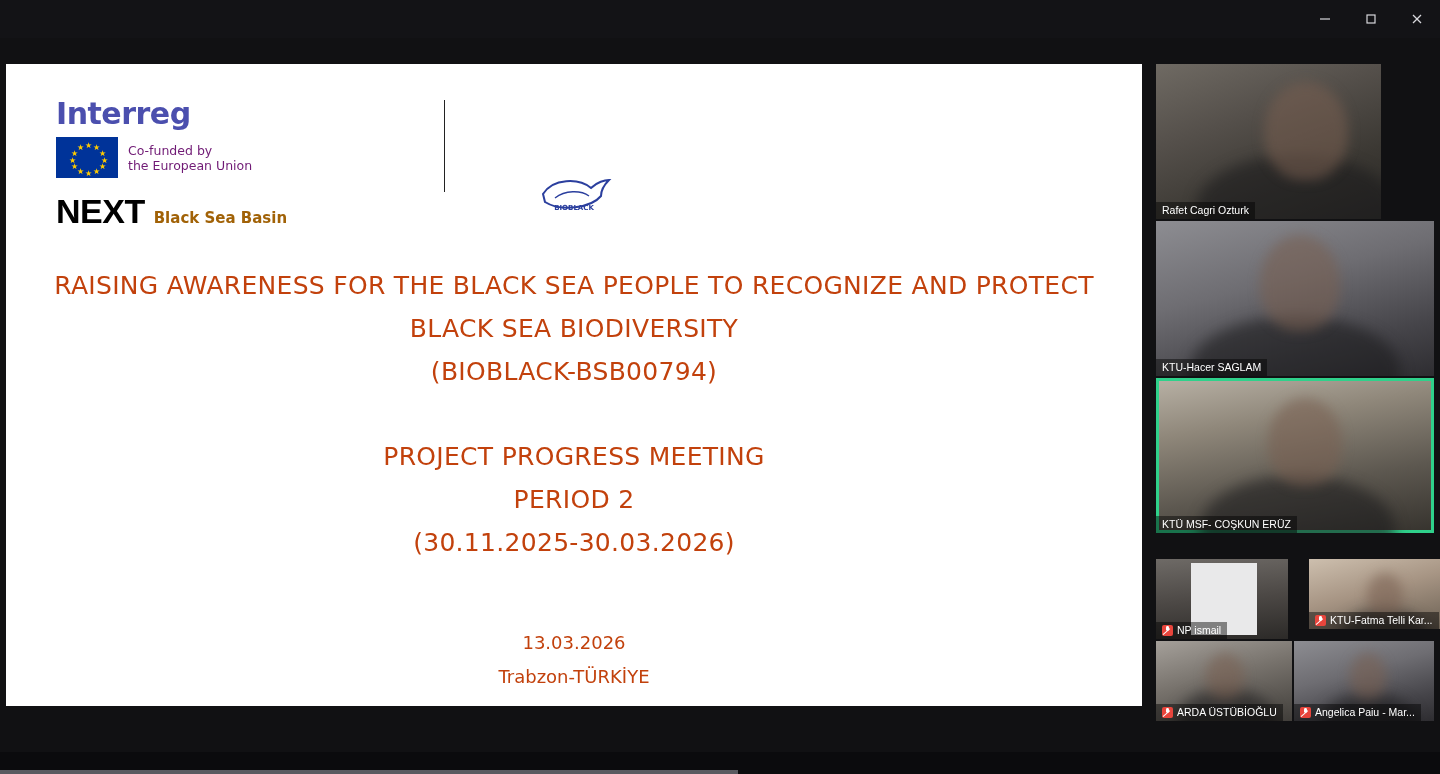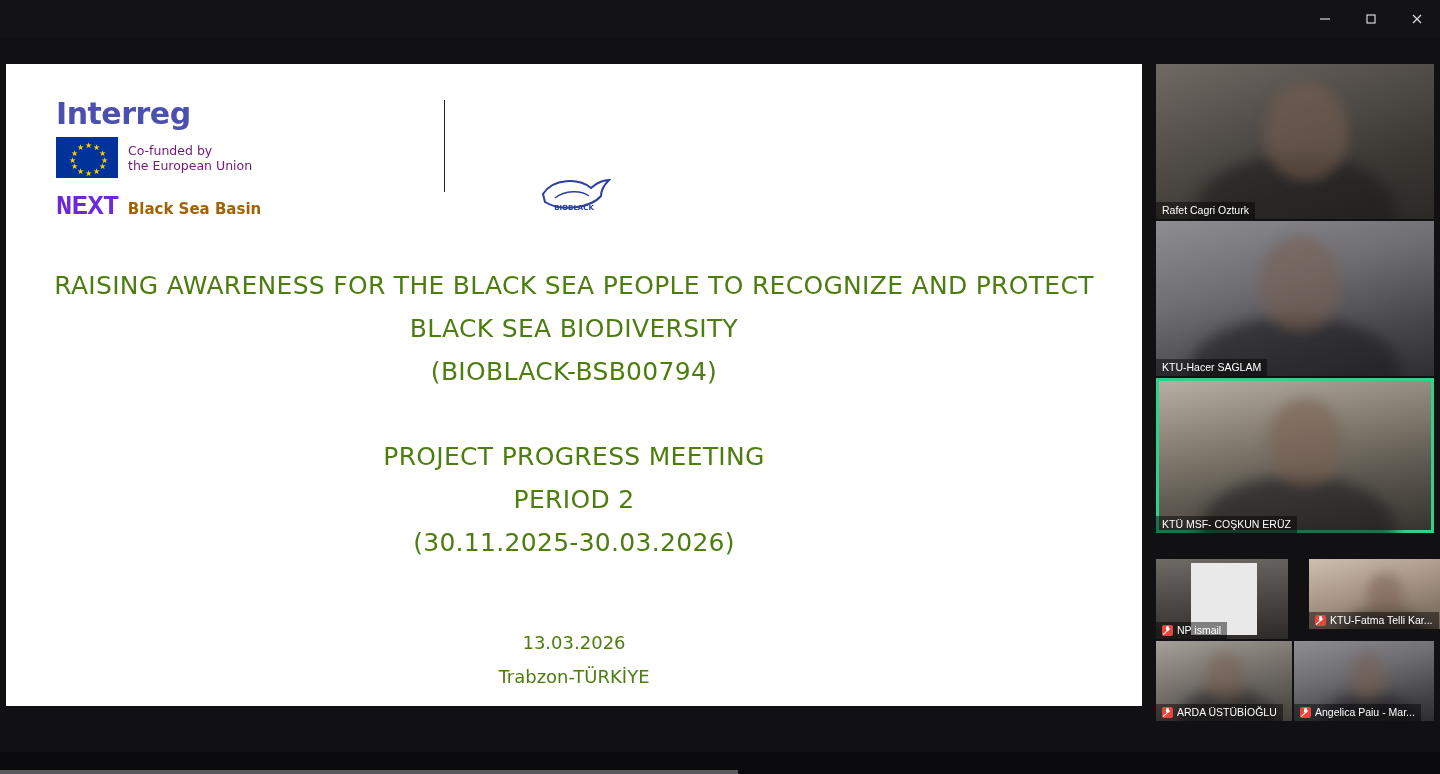--- a/index.html
+++ b/index.html
@@ -69,24 +69,24 @@
     line-height: 8px;
   }
   .eu-text {
     font-family: "DejaVu Sans", sans-serif;
     font-size: 12.5px;
     line-height: 15px;
     color: #701a75;
   }
   .next-row { margin-top: 14px; display: flex; align-items: baseline; }
   .next-word {
-    font-family: Liberation Mono, monospace;
+    font-family: Liberation Sans, sans-serif;
     font-weight: bold;
-    font-size: 27px;
-    color: #6d28d9;
+    font-size: 34px;
+    color: #000000;
     letter-spacing: -0.5px;
   }
   .next-sub {
     font-family: "DejaVu Sans", sans-serif;
     font-weight: bold;
     font-size: 15px;
     color: #a16207;
     margin-left: 9px;
   }
   .divider-vert {
@@ -102,21 +102,21 @@
   }
   .bioblack-logo svg { display: block; }
 
   
   .slide-body {
     position: absolute;
     left: 0; top: 200px;
     width: 1136px;
     text-align: center;
     font-family: "DejaVu Sans", sans-serif;
-    color: #4d7c0f;
+    color: #c2410c;
   }
   .title-line {
     font-size: 25px;
     line-height: 43px;
     letter-spacing: 0.3px;
   }
   .gap-1 { height: 42px; }
   .mid-line {
     font-size: 25px;
     line-height: 43px;
@@ -289,21 +289,21 @@
       <div class="mid-line">PERIOD 2</div>
       <div class="mid-line">(30.11.2025-30.03.2026)</div>
       <div class="gap-2"></div>
       <div class="foot-line">13.03.2026</div>
       <div class="foot-line">Trabzon-TÜRKİYE</div>
     </div>
   </div>
 
   <div id="rail">
 
-    <div class="tile cam1" style="left:0; top:0; width:278px; height:155px;">
+    <div class="tile cam1" style="left:0; top:0; width:225px; height:155px;">
       <div class="torso" style="left:40px; top:92px; width:200px; height:110px;"></div>
       <div class="head" style="left:108px; top:18px; width:84px; height:98px;"></div>
       <div class="namebar">
         <span>Rafet Cagri Ozturk</span>
       </div>
     </div>
 
     <div class="tile cam2" style="left:0; top:157px; width:278px; height:155px;">
       <div class="torso" style="left:34px; top:96px; width:210px; height:110px;"></div>
       <div class="head" style="left:104px; top:14px; width:80px; height:96px;"></div>

